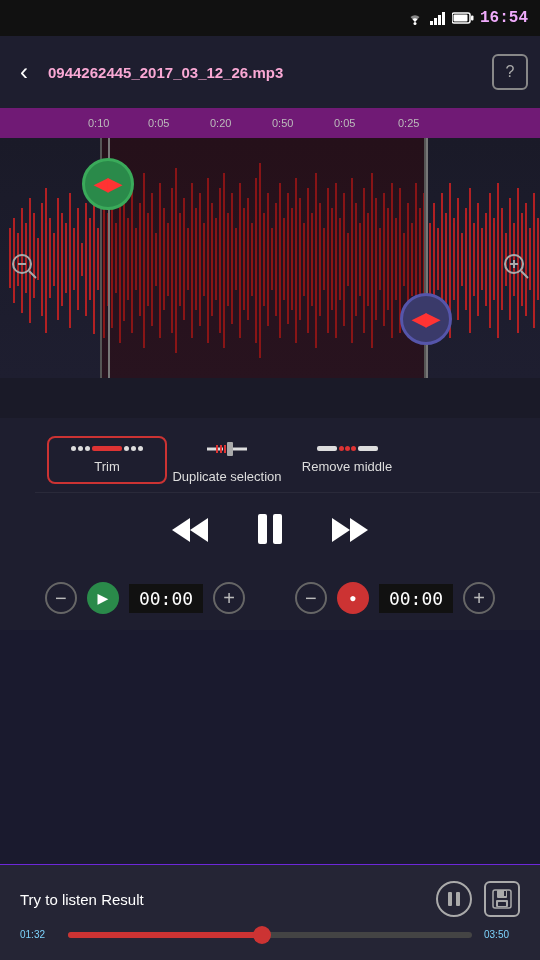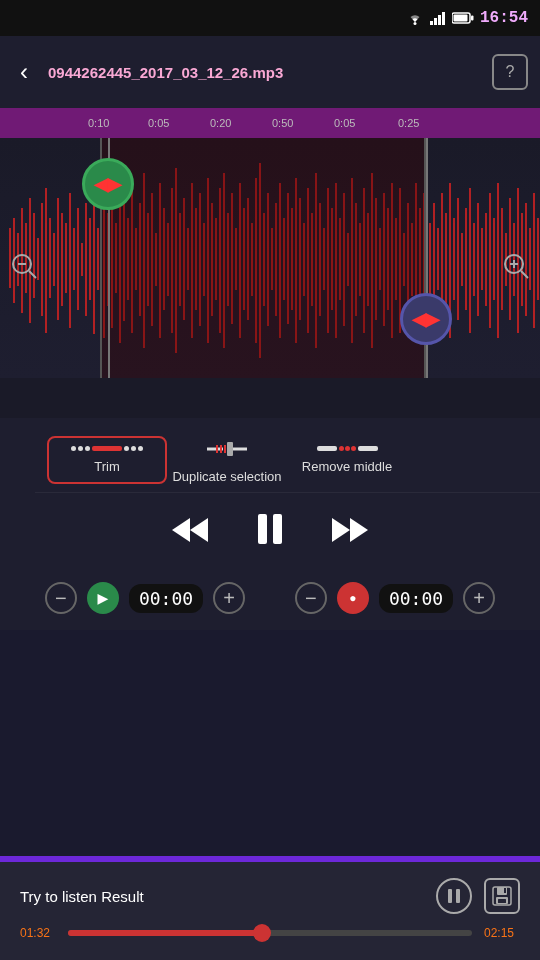--- a/index.html
+++ b/index.html
@@ -319,31 +319,31 @@
       font-size: 12px;
       color: #fff;
       cursor: pointer;
     }
     .time-display {
       font-size: 18px;
       color: #fff;
       font-family: monospace;
       background: #111;
       padding: 4px 10px;
-      border-radius: 12px;
+      border-radius: 0;
     }
 
     
     .result-player {
       position: absolute;
       bottom: 0;
       left: 0;
       width: 100%;
       background: #252535;
-      border-top: 6px solid #6d28d9;
+      border-top: 1px solid #6d28d9;
       padding: 16px 20px 20px;
     }
     .result-header {
       display: flex;
       align-items: center;
       justify-content: space-between;
       margin-bottom: 12px;
     }
     .result-title {
       font-size: 15px;
@@ -370,22 +370,22 @@
       font-size: 18px;
       color: #aaa;
       cursor: pointer;
     }
     .result-controls {
       display: flex;
       align-items: center;
       gap: 12px;
     }
     .result-time-start, .result-time-end {
-      font-size: 12px;
-      color: #f97316;
+      font-size: 10px;
+      color: #7dd3fc;
       min-width: 36px;
     }
     .progress-bar-container {
       flex: 1;
       height: 6px;
       background: #444;
       border-radius: 3px;
       position: relative;
       cursor: pointer;
     }
@@ -867,15 +867,15 @@
         </svg>
       </div>
     </div>
   </div>
   <div class="result-controls">
     <span class="result-time-start">01:32</span>
     <div class="progress-bar-container">
       <div class="progress-bar-fill"></div>
       <div class="progress-thumb"></div>
     </div>
-    <span class="result-time-end">02:15</span>
+    <span class="result-time-end">03:50</span>
   </div>
 </div>
 
 </body></html>

